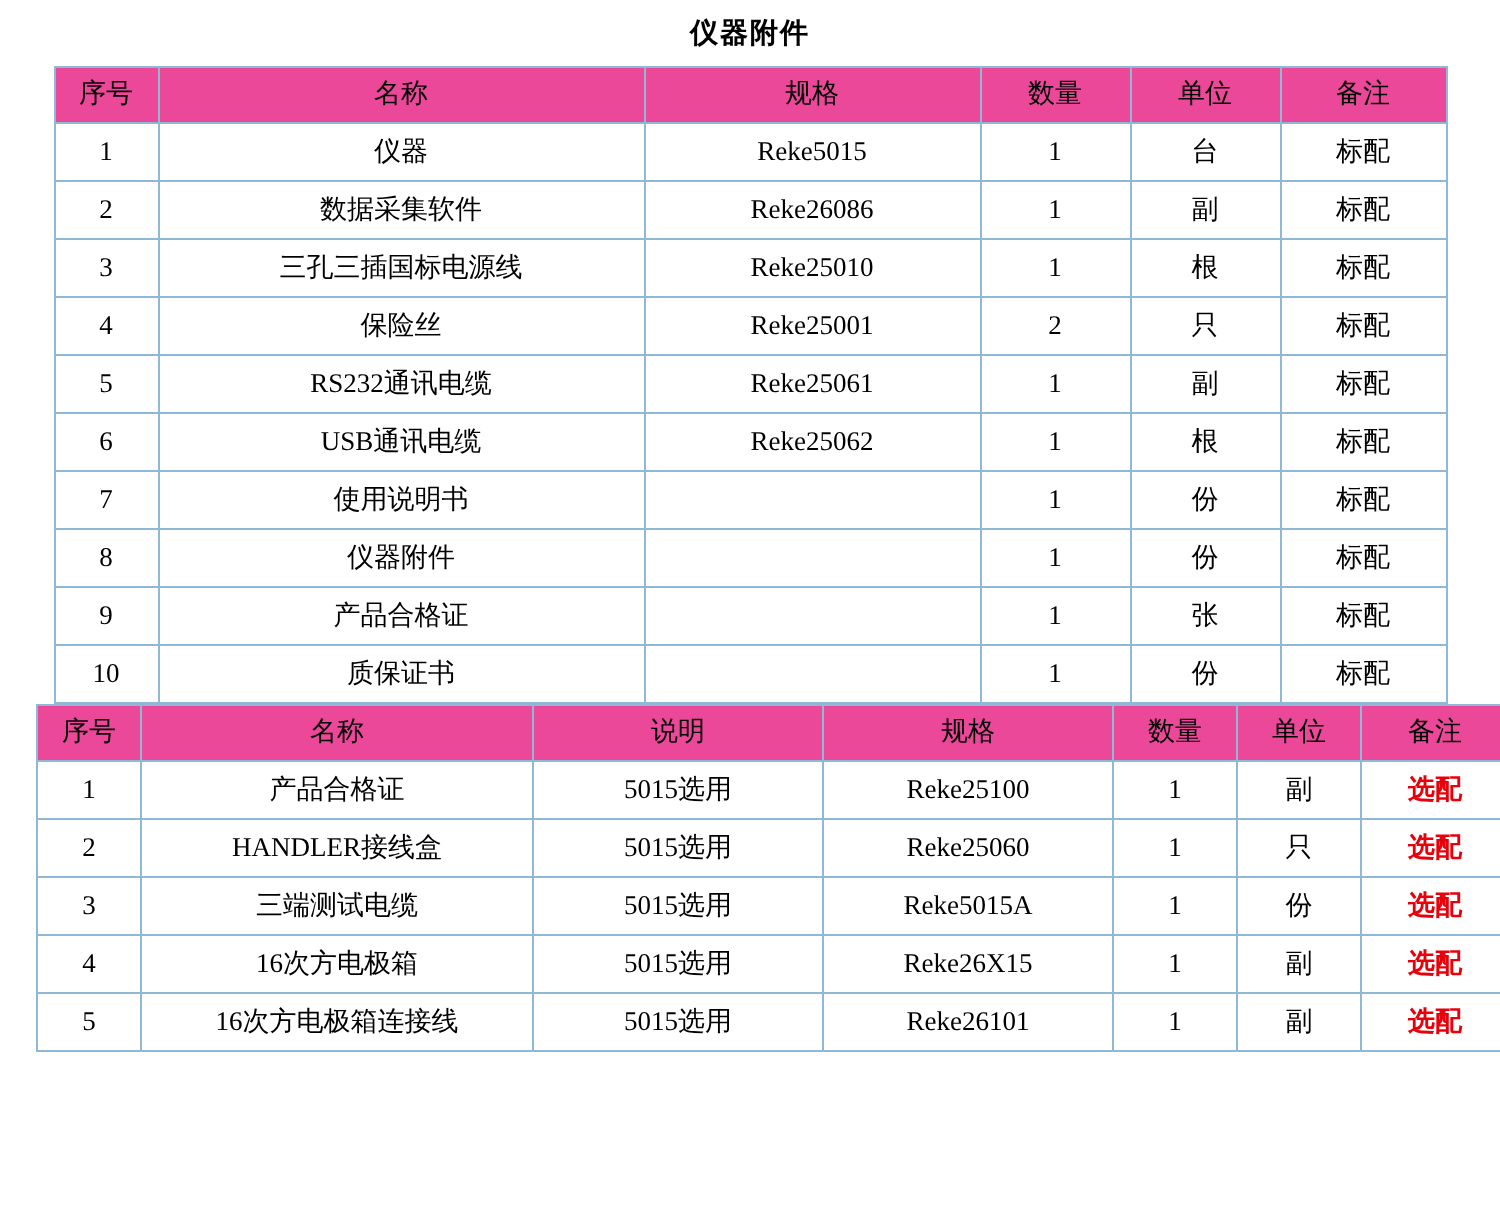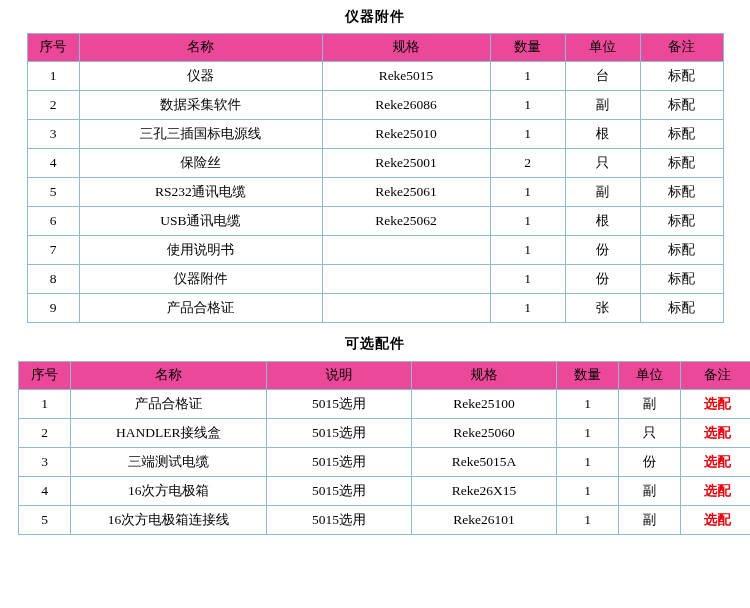--- a/index.html
+++ b/index.html
@@ -161,24 +161,31 @@
         <td>标配</td>
       </tr>
       <tr>
         <td>9</td>
         <td>产品合格证</td>
         <td></td>
         <td>1</td>
         <td>张</td>
         <td>标配</td>
       </tr>
+      <tr>
+        <td>10</td>
+        <td>质保证书</td>
+        <td></td>
+        <td>1</td>
+        <td>份</td>
+        <td>标配</td>
+      </tr>
     </tbody>
   </table>
 
-  <div class="section-title title-2">可选配件</div>
 
   <table class="doc-table t2">
     <colgroup>
       <col class="k0">
         <col class="k1">
         <col class="k2">
         <col class="k3">
         <col class="k4">
         <col class="k5">
         <col class="k6">

